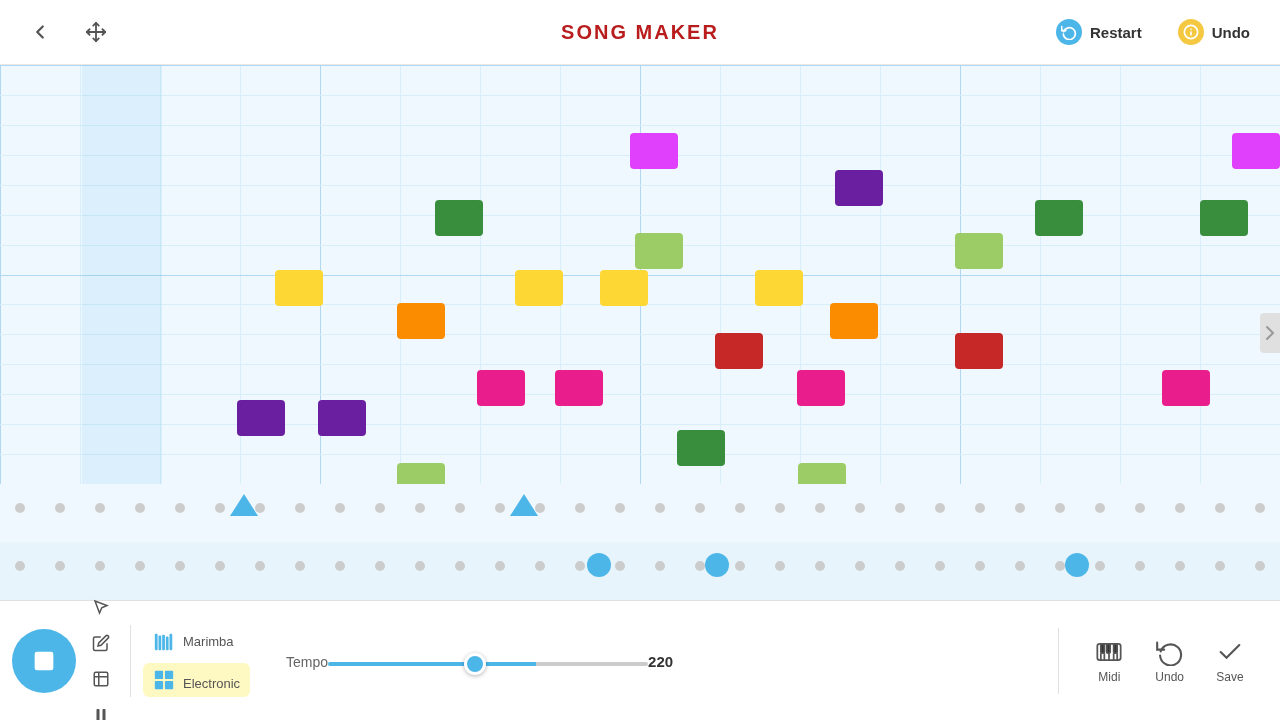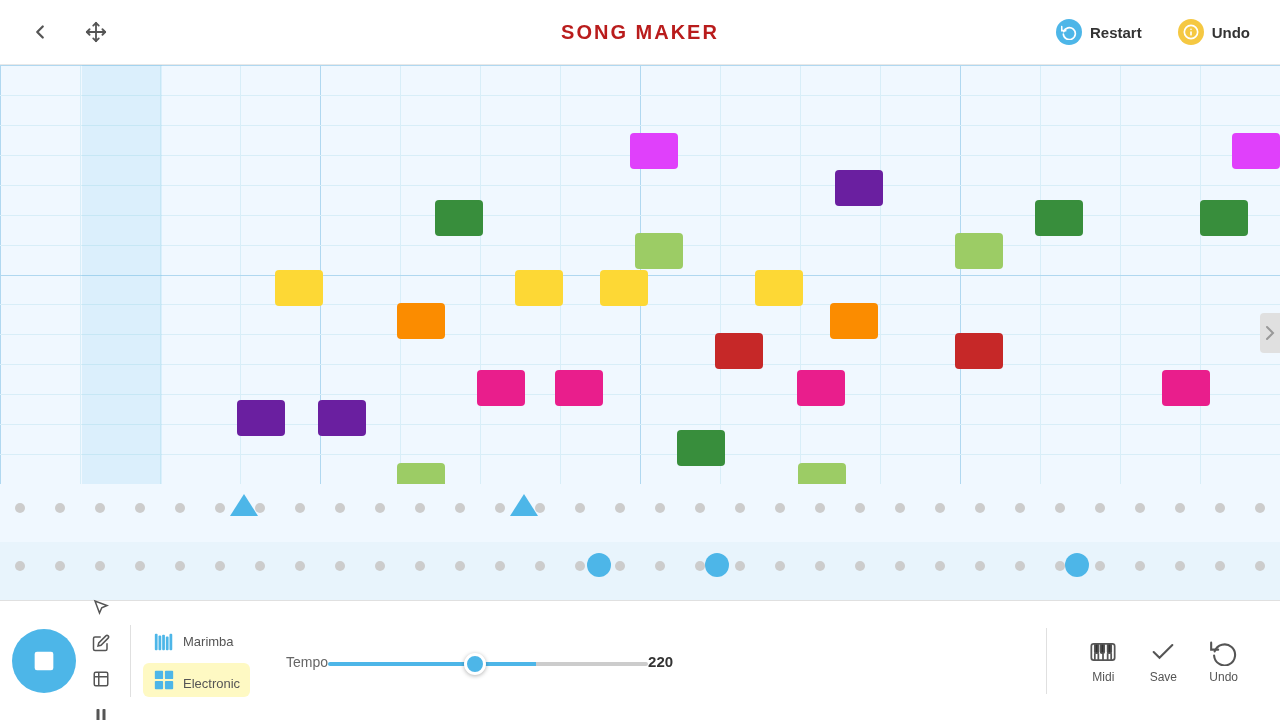--- a/index.html
+++ b/index.html
@@ -89,21 +89,21 @@
     #tempo-slider::-webkit-slider-thumb {
       -webkit-appearance: none; appearance: none;
       width: 22px; height: 22px; border-radius: 50%;
       background: #4db6e8; cursor: pointer; border: 3px solid #fff;
       box-shadow: 0 1px 4px rgba(0,0,0,0.3);
     }
     .tempo-value { font-size: 15px; font-weight: 700; color: #333; min-width: 36px; }
 
     
     #right-toolbar {
-      display: flex; align-items: center; gap: 0; border-left: 1px solid #e0e0e0; padding: 0 26px;
+      display: flex; align-items: center; gap: 0; border-left: 1px solid #e0e0e0; padding: 0 20px;
     }
     .toolbar-btn {
       display: flex; flex-direction: column; align-items: center; gap: 4px;
       padding: 10px 16px; background: none; border: none; cursor: pointer; border-radius: 6px;
     }
     .toolbar-btn-label { font-size: 12px; color: #555; }
 
     
     .grid-line-v {
       position: absolute; top: 0; bottom: 0; width: 1px; background: #d8eef8;
@@ -406,25 +406,25 @@
         <line x1="5" y1="13" x2="5" y2="19" stroke="#555" stroke-width="1.5"></line>
         <line x1="8" y1="13" x2="8" y2="19" stroke="#555" stroke-width="1.5"></line>
         <line x1="12" y1="13" x2="12" y2="19" stroke="#555" stroke-width="1.5"></line>
         <line x1="16" y1="13" x2="16" y2="19" stroke="#555" stroke-width="1.5"></line>
         <line x1="19" y1="13" x2="19" y2="19" stroke="#555" stroke-width="1.5"></line>
       </svg>
       <span class="toolbar-btn-label">Midi</span>
     </button>
     <button class="toolbar-btn">
       <svg width="28" height="28" viewBox="0 0 24 24" fill="none" stroke="#555" stroke-width="1.8" stroke-linecap="round">
-        <polyline points="20 6 9 17 4 12"></polyline>
-      </svg>
-      <span class="toolbar-btn-label">Save</span>
+        <polyline points="1 4 1 10 7 10"></polyline>
+        <path d="M3.51 15a9 9 0 1 0 .49-3.51"></path>
+      </svg>
+      <span class="toolbar-btn-label">Undo</span>
     </button>
     <button class="toolbar-btn">
       <svg width="28" height="28" viewBox="0 0 24 24" fill="none" stroke="#555" stroke-width="1.8" stroke-linecap="round">
-        <polyline points="1 4 1 10 7 10"></polyline>
-        <path d="M3.51 15a9 9 0 1 0 .49-3.51"></path>
-      </svg>
-      <span class="toolbar-btn-label">Undo</span>
+        <polyline points="20 6 9 17 4 12"></polyline>
+      </svg>
+      <span class="toolbar-btn-label">Save</span>
     </button>
   </div>
 </div>
 
 </body></html>

